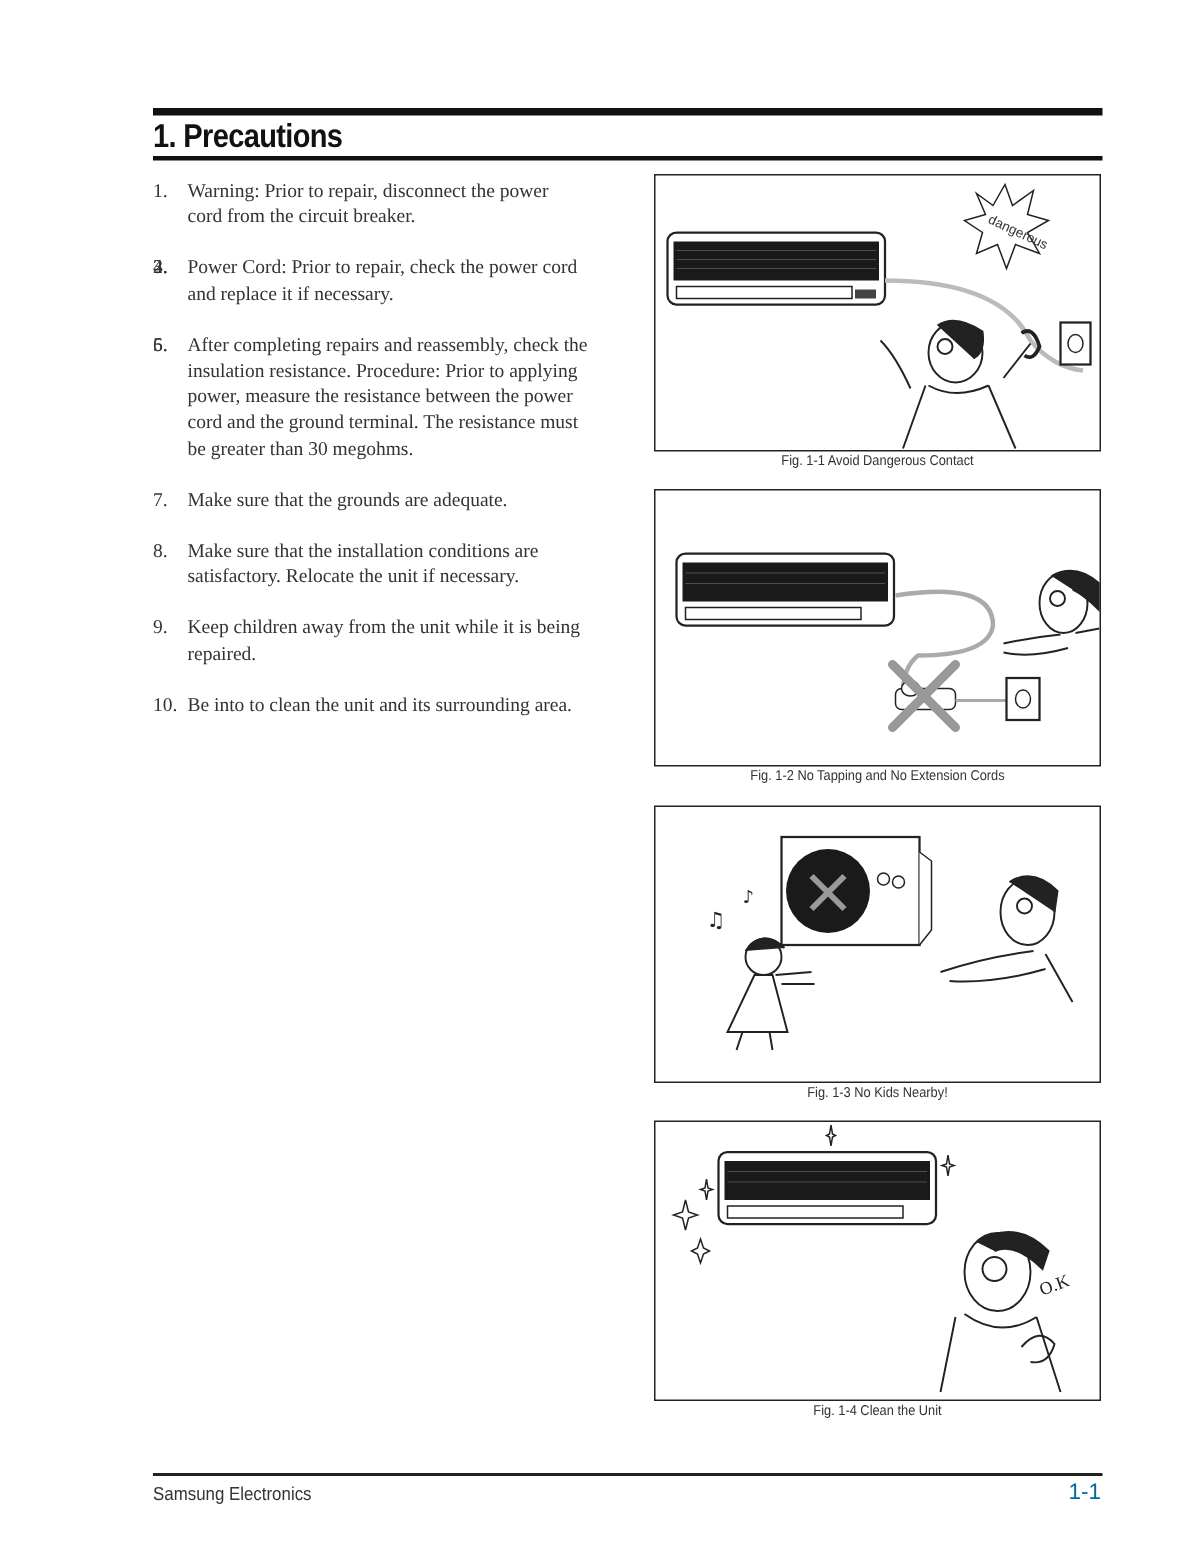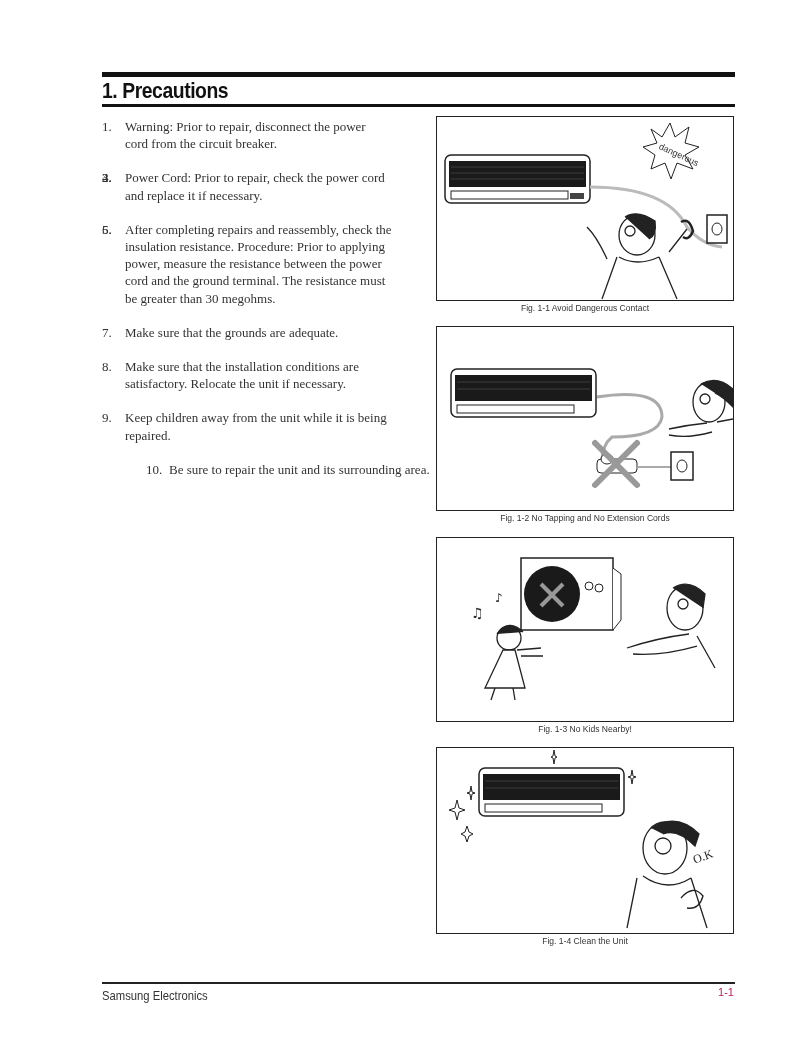--- a/index.html
+++ b/index.html
@@ -12,40 +12,40 @@
   .list { position:absolute; left:102px; top:118px; width:300px; margin:0; padding:0; list-style:none;
           font-size:13px; line-height:17.2px; color:#333; font-family:"Liberation Serif",serif; }
   .list li { position:relative; padding-left:23px; }
   .list .num { position:absolute; left:0; top:0; }
   .fig { position:absolute; left:436px; width:296px; border:1.5px solid #222; background:#fff; }
   .fig svg { display:block; width:100%; height:100%; }
   .cap { position:absolute; left:436px; width:298px; text-align:center; font-family:"Liberation Sans",sans-serif;
          font-size:9.5px; color:#333; transform:scaleX(0.9); }
   .rule-foot { position:absolute; left:102px; top:982px; width:633px; height:1.5px; background:#222; }
   .foot-left { position:absolute; left:102px; top:989px; font-family:"Liberation Sans",sans-serif; font-size:12.5px; color:#333; transform:scaleX(0.9); transform-origin:left; }
-  .foot-right { position:absolute; right:66px; top:986px; font-family:"Liberation Sans",sans-serif; font-size:11px; color:#be185d; }
+  .foot-right { position:absolute; right:66px; top:986px; font-family:"Liberation Sans",sans-serif; font-size:15px; color:#0369a1; }
 </style>
 </head>
 <body>
 
 <div class="rule-top"></div>
 <div class="title">1. Precautions</div>
 <div class="rule-under"></div>
 
 <ol class="list">
   <li style="margin-bottom:17px;width:265px;"><span class="num">1.</span><span>Warning:  Prior to repair, disconnect the power cord from the circuit breaker.</span></li>
   <li style="margin-bottom:17px;width:275px;"><span class="num">2.</span></li>
   <li style="margin-bottom:17px;width:275px;"><span class="num">3.</span></li>
   <li style="margin-bottom:17px;width:265px;"><span class="num">4.</span><span>Power Cord:  Prior to repair, check the power cord and replace it if necessary.</span></li>
   <li style="margin-bottom:17px;width:265px;"><span class="num">5.</span></li>
   <li style="margin-bottom:17px;width:275px;"><span class="num">6.</span><span>After completing repairs and reassembly, check the insulation resistance.  Procedure: Prior to applying power, measure the resistance between the power cord and the ground terminal.  The resistance must be greater than 30 megohms.</span></li>
   <li style="margin-bottom:17px;width:285px;"><span class="num">7.</span><span>Make sure that the grounds are adequate.</span></li>
   <li style="margin-bottom:17px;width:275px;"><span class="num">8.</span><span>Make sure that the installation conditions are satisfactory.  Relocate the unit if necessary.</span></li>
   <li style="margin-bottom:17px;width:285px;"><span class="num">9.</span><span>Keep children away from the unit while it is being repaired.</span></li>
-  <li style="width:270px;margin-left:44px;"><span class="num">10.</span><span>Be sure to repair the unit and its surrounding area.</span></li>
+  <li style="width:270px;"><span class="num">10.</span><span>Be into to clean the unit and its surrounding area.</span></li>
 </ol>
 
 <div class="fig" style="top:116px;height:183px;">
   <svg viewBox="0 0 296 183">
     <g>
       <rect x="8" y="38" width="145" height="48" rx="6" fill="#fff" stroke="#222" stroke-width="1.5"></rect>
       <rect x="12" y="44" width="137" height="26" fill="#1a1a1a"></rect>
       <line x1="14" y1="50" x2="147" y2="50" stroke="#555" stroke-width="0.6"></line>
       <line x1="14" y1="56" x2="147" y2="56" stroke="#555" stroke-width="0.6"></line>
       <line x1="14" y1="62" x2="147" y2="62" stroke="#555" stroke-width="0.6"></line>

